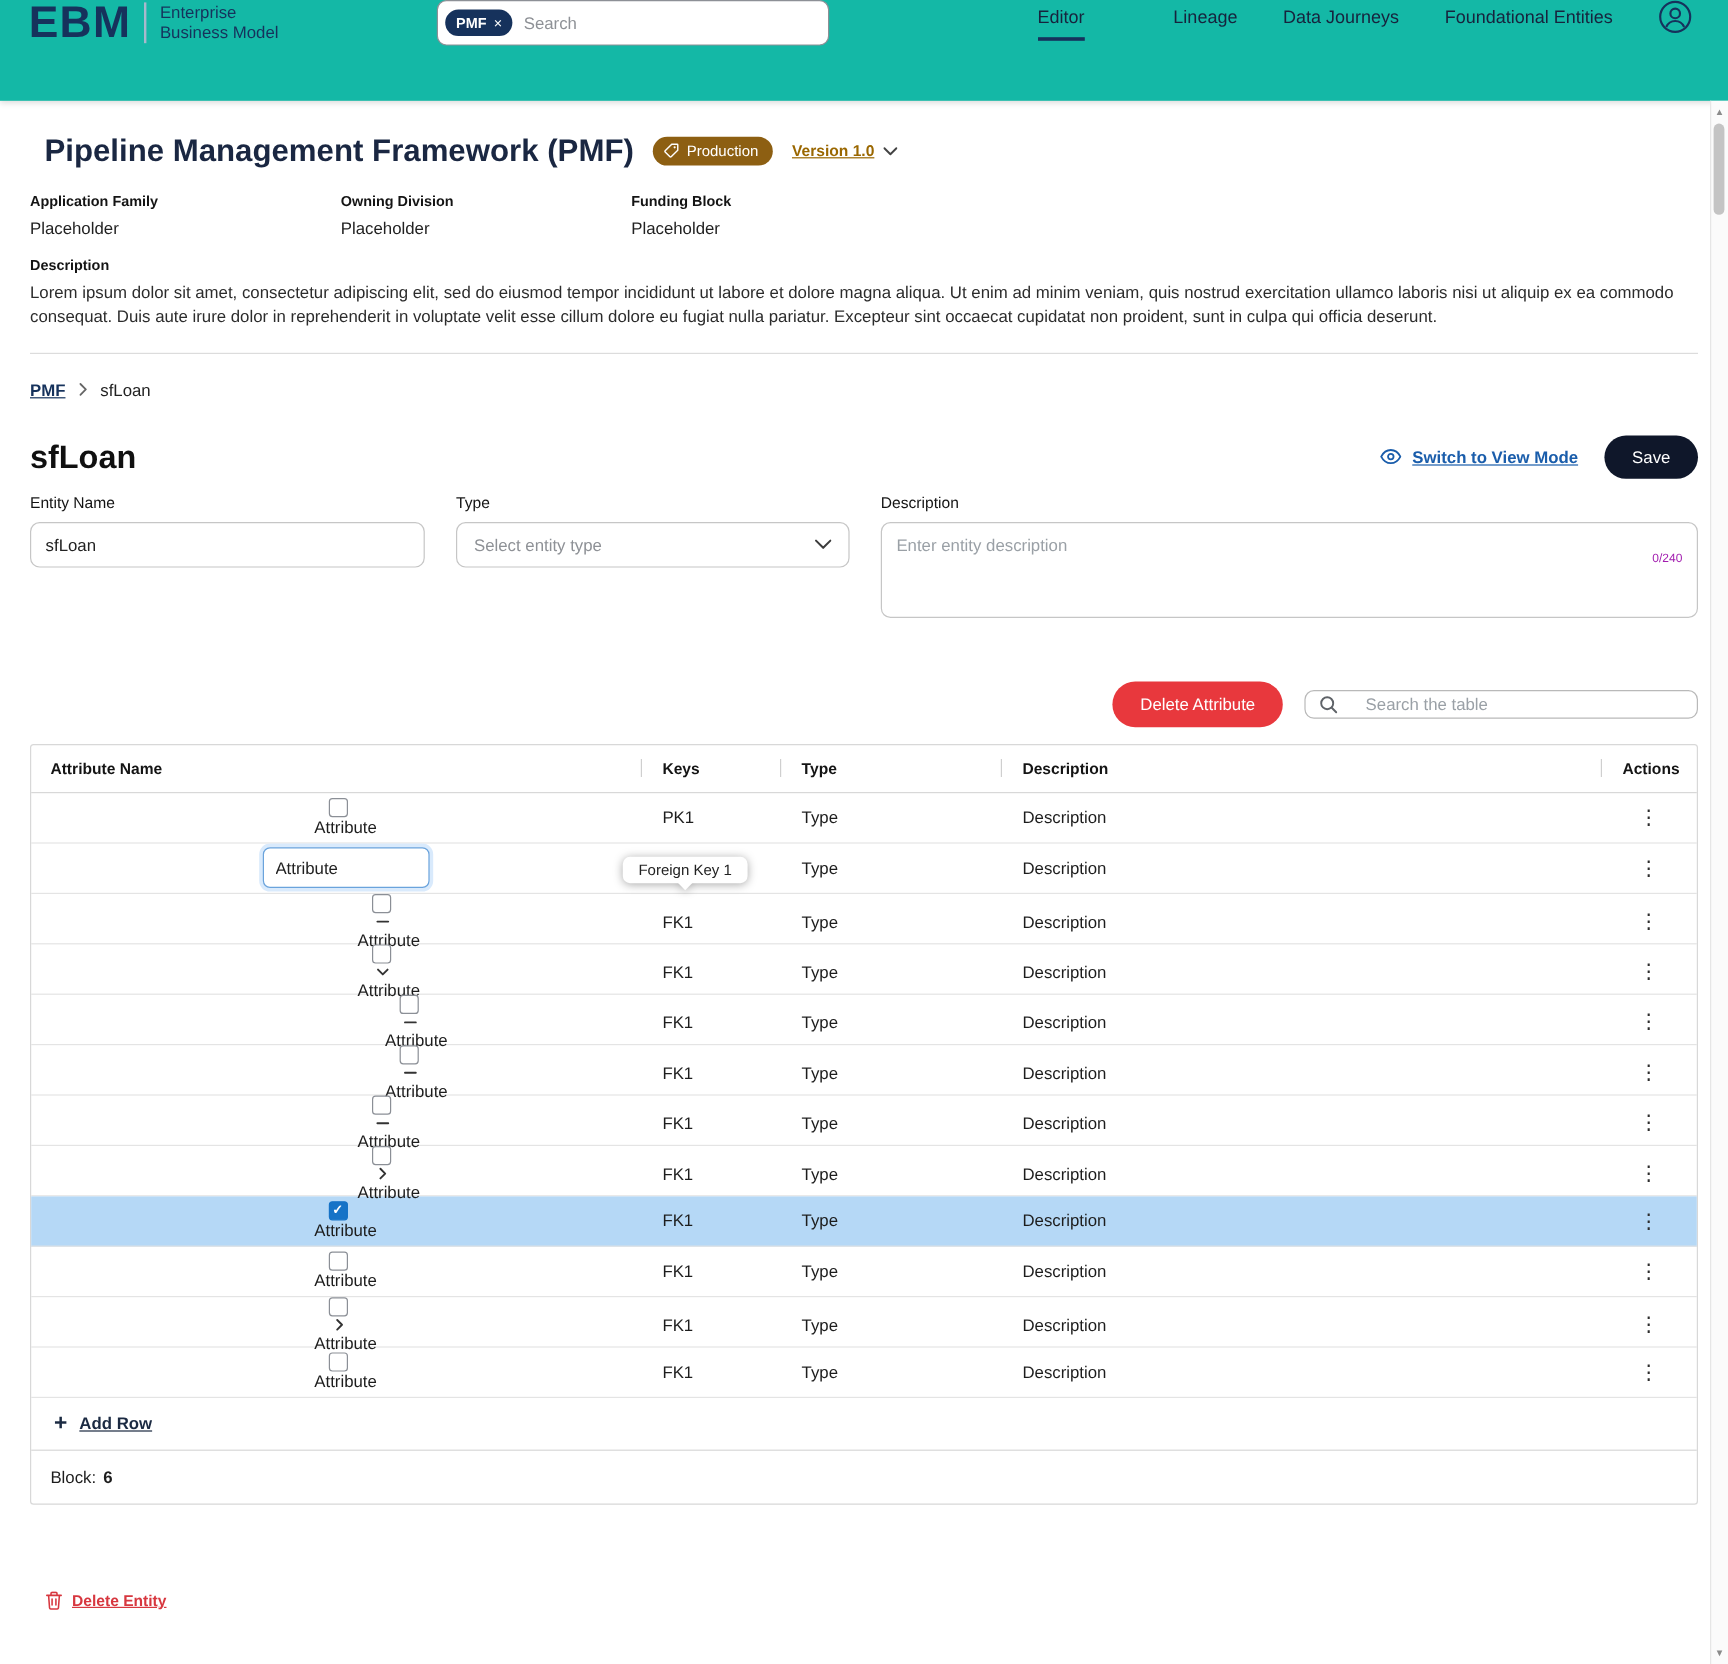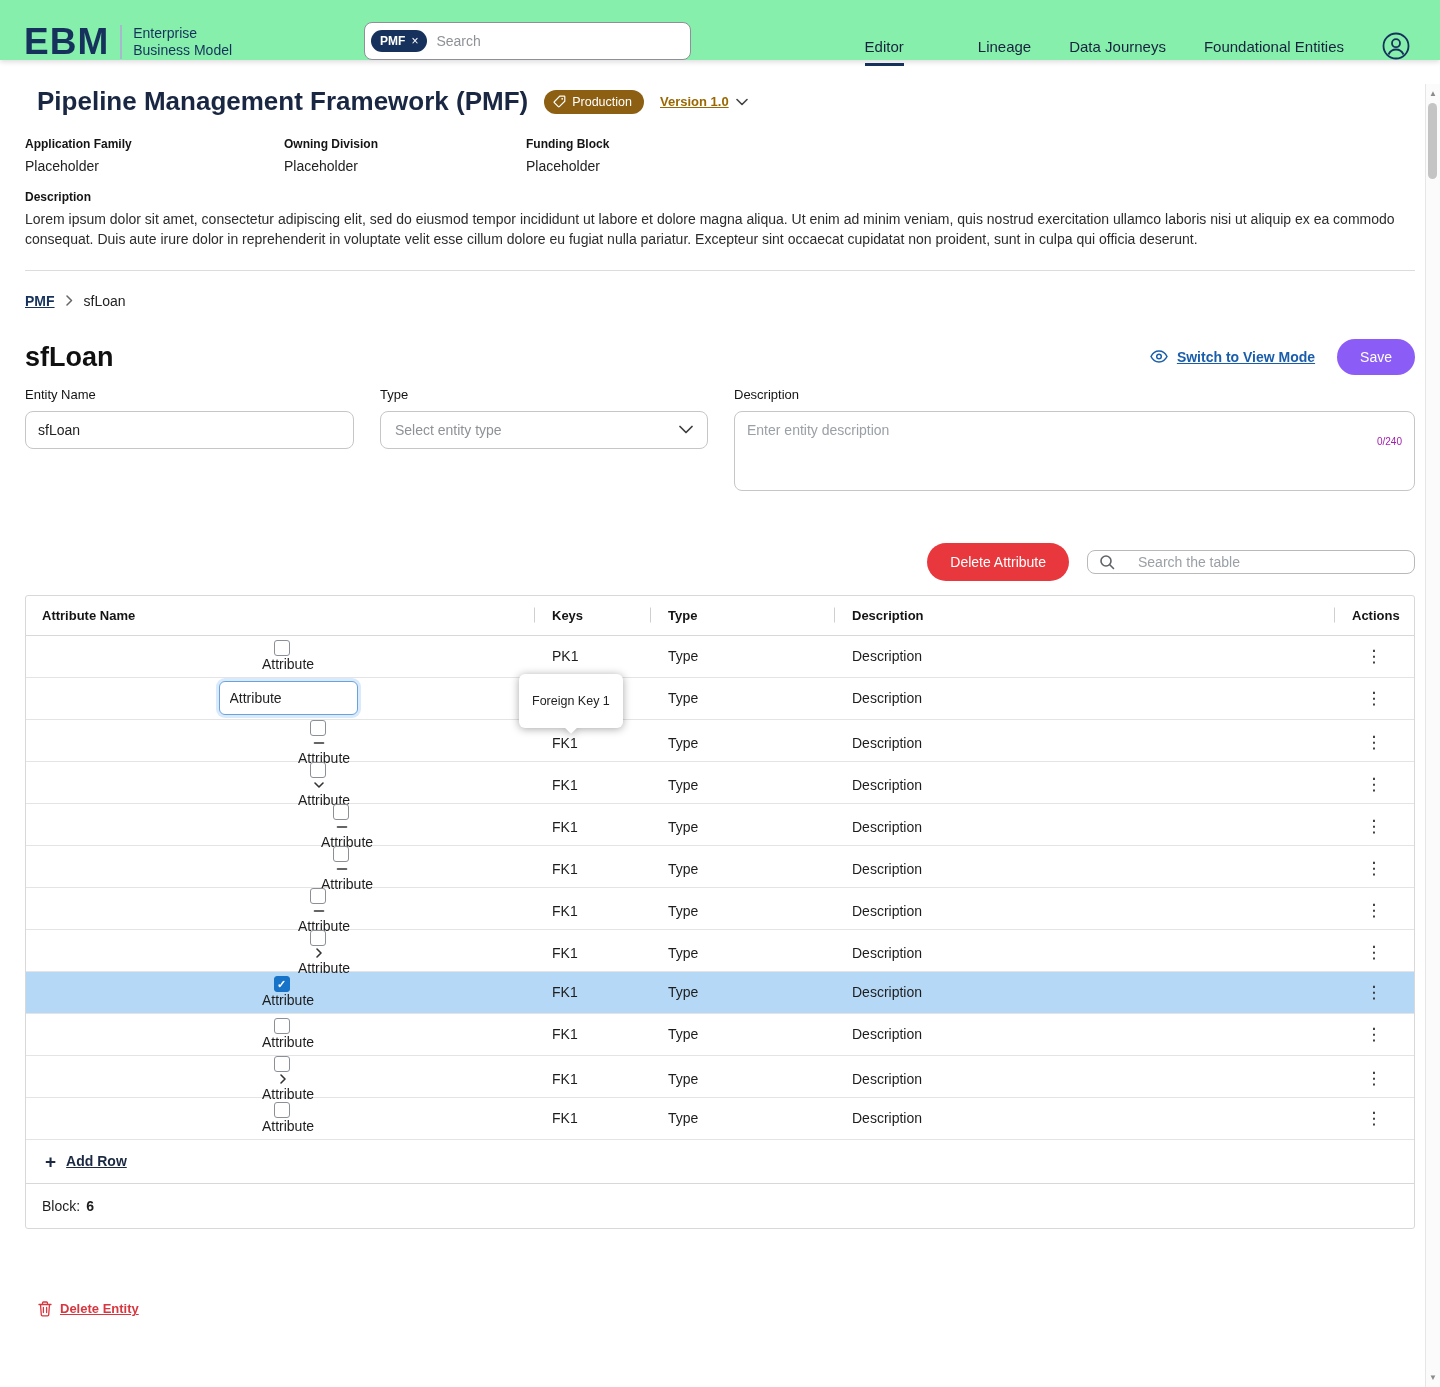--- a/index.html
+++ b/index.html
@@ -4,22 +4,22 @@
 <style>
   * { box-sizing: border-box; margin: 0; padding: 0; }
   html,body { width: 1440px; height: 1387px; }
   body {
     position: relative; overflow: hidden; background: #fff;
     font-family: "Liberation Sans", sans-serif; color: #1d1d1f;
   }
 
   
   .topbar {
-    height: 60px; display: flex; align-items: flex-end;
-    padding: 0 30px 0 24px; background: #86efac; position: relative; z-index: 10;
+    height: 84px; display: flex; align-items: flex-start;
+    padding: 0 30px 0 24px; background: #14b8a6; position: relative; z-index: 10;
     box-shadow: 0 2px 5px rgba(0,0,0,0.14);
   }
   .logo { display: flex; align-items: center; gap: 11px; cursor: pointer; }
   .logo-abbr { font-size: 37px; font-weight: 700; color: #16325c; letter-spacing: 1px; line-height: 1; }
   .logo-sep { width: 2px; height: 34px; background: #a9b8cc; }
   .logo-name { font-size: 14px; line-height: 1.18; color: #16325c; }
 
   .top-search {
     margin-left: 132px; width: 327px; height: 38px;
     border: 1px solid #8d9096; border-radius: 8px;
@@ -64,21 +64,21 @@
   .breadcrumb { margin-top: 22px; display: flex; align-items: center; gap: 11px; font-size: 14px; }
   .crumb-root { color: #16325c; font-weight: 700; text-decoration: underline; cursor: pointer; }
   .crumb-current { color: #222; }
 
   .entity-head { margin-top: 30px; display: flex; align-items: center; }
   .entity-title { font-size: 27px; font-weight: 700; color: #101010; line-height: 1.2; }
   .entity-actions { margin-left: auto; display: flex; align-items: center; gap: 22px; }
   .view-link { display: flex; align-items: center; gap: 9px; cursor: pointer; }
   .view-link span { color: #1a5dab; font-size: 14px; font-weight: 700; text-decoration: underline; }
   .save-btn {
-    background: #8b5cf6; color: #fff; border: none; border-radius: 19px;
+    background: #0f172a; color: #fff; border: none; border-radius: 19px;
     padding: 10px 23px; font: 14px "Liberation Sans", sans-serif; cursor: pointer;
   }
 
   .form-row { display: grid; grid-template-columns: 329px 328px 1fr; column-gap: 26px; margin-top: 12px; align-items: start; }
   .field-label { font-size: 13px; font-weight: 400; color: #141414; margin-bottom: 9px; }
   .text-input {
     width: 100%; height: 38px; border: 1px solid #c6c6c6; border-radius: 8px;
     padding: 0 12px; font: 14px "Liberation Sans", sans-serif; color: #222; outline: none; background: #fff;
   }
   .select-box {
@@ -137,22 +137,22 @@
   .kebab { font-size: 17px; color: #2c2c2c; cursor: pointer; line-height: 1; padding: 2px 6px; }
 
   .add-row { height: 44px; display: flex; align-items: center; gap: 10px; padding-left: 19px; border-bottom: 1px solid #d8d8d8; cursor: pointer; }
   .add-plus { font-size: 19px; font-weight: 700; color: #1b2a42; line-height: 1; }
   .add-label { font-size: 14px; font-weight: 700; color: #1b2a42; text-decoration: underline; }
 
   .rows-footer { height: 44px; display: flex; align-items: center; gap: 6px; padding-left: 16px; font-size: 14px; color: #1d1d1d; }
   .rows-count { font-weight: 700; }
 
   .fk-tooltip {
-    position: absolute; left: 493px; top: 78px; z-index: 6;
-    background: #fff; border-radius: 6px; padding: 20px 13px;
+    position: absolute; left: 493px; top: 93px; z-index: 6;
+    background: #fff; border-radius: 6px; padding: 4px 13px;
     font-size: 12.5px; color: #222; white-space: nowrap;
     filter: drop-shadow(0 1px 4px rgba(0,0,0,0.35));
   }
   .fk-tooltip::after {
     content: ''; position: absolute; left: 50%; bottom: -4px; width: 9px; height: 9px;
     background: #fff; transform: translateX(-50%) rotate(45deg);
   }
 
   .delete-entity { margin-top: 72px; margin-left: 13px; display: inline-flex; align-items: center; gap: 8px; cursor: pointer; }
   .delete-entity span { color: #d7373f; font-size: 13px; font-weight: 700; text-decoration: underline; }

